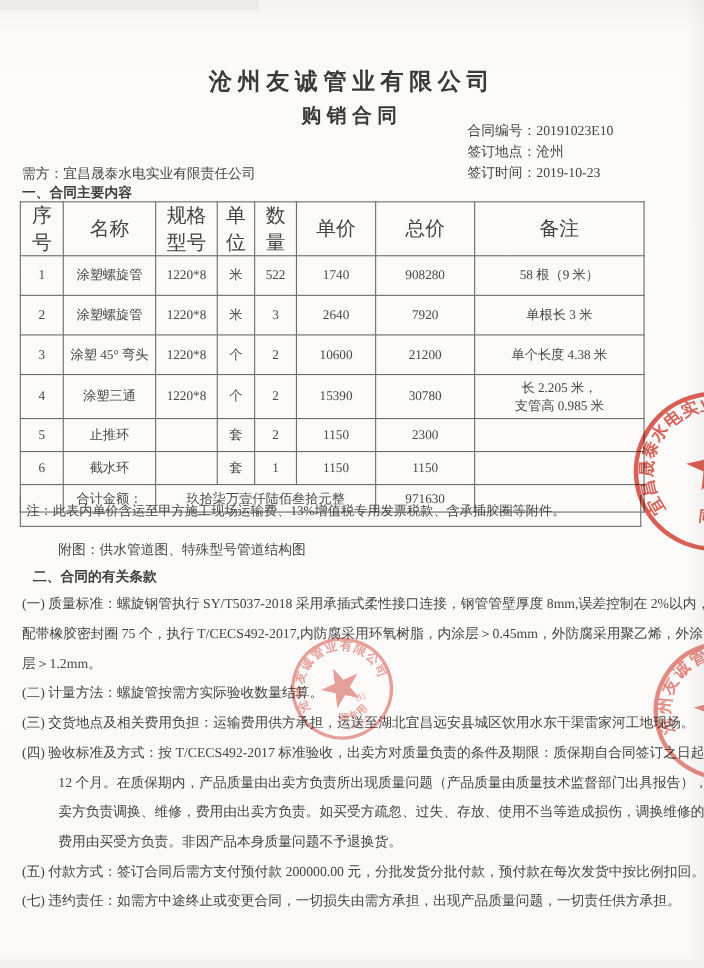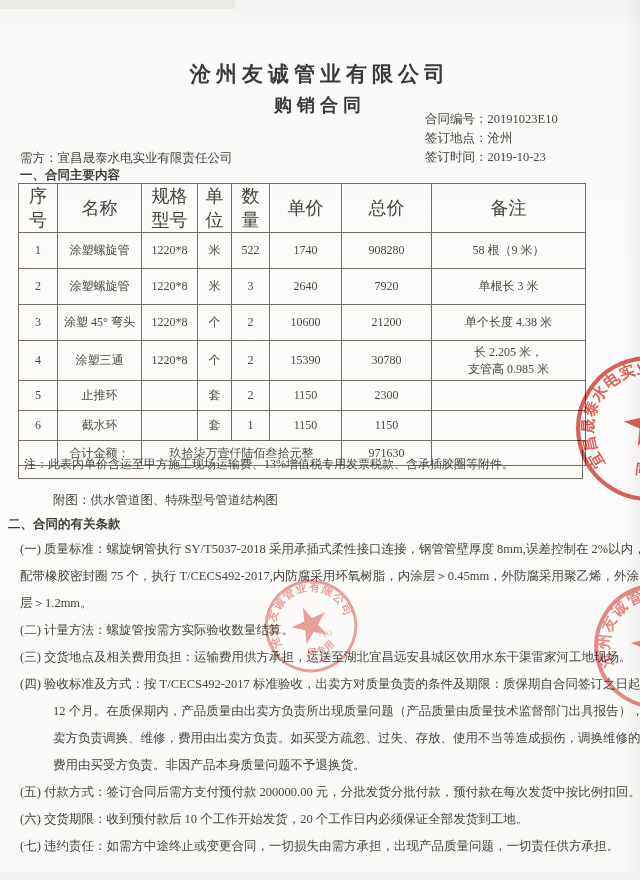--- a/index.html
+++ b/index.html
@@ -43,21 +43,21 @@
   }
   table.items th{font-size:18px;color:#45433e;}
   td.remark{white-space:pre-line;line-height:1.35;}
   .note-box{
     position:absolute;left:18px;top:450px;width:565px;height:29px;
     border:1px solid #6e6b66;border-top:none;
     font-size:12px;line-height:29px;white-space:nowrap;
     padding-left:5px;box-sizing:border-box;color:#46443f;
   }
   .attach-line{left:20px;top:492px;padding-left:33px;}
-  .sec2{left:8px;top:516px;font-weight:bold;color:#403e3a;}
+  .sec2{left:30px;top:516px;font-weight:bold;color:#403e3a;}
   .clauses{
     position:absolute;left:20px;top:536px;width:600px;
     font-size:12.5px;line-height:27px;color:#46443f;
   }
   .cl{white-space:nowrap;}
   .cl.ind{padding-left:33px;}
   .stamp{position:absolute;mix-blend-mode:multiply;pointer-events:none;}
   .stamp svg{display:block;}
   .stamp-buyer{left:556px;top:336px;width:185px;height:185px;opacity:.85;transform:rotate(-12deg);}
   .stamp-sup-mid{left:252px;top:567px;width:118px;height:118px;opacity:.5;transform:rotate(-24deg);}
@@ -183,21 +183,20 @@
     <div class="cl">(一) 质量标准：螺旋钢管执行 SY/T5037-2018 采用承插式柔性接口连接，钢管管壁厚度 8mm,误差控制在 2%以内，</div>
     <div class="cl">配带橡胶密封圈 75 个，执行 T/CECS492-2017,内防腐采用环氧树脂，内涂层＞0.45mm，外防腐采用聚乙烯，外涂</div>
     <div class="cl">层＞1.2mm。</div>
     <div class="cl">(二) 计量方法：螺旋管按需方实际验收数量结算。</div>
     <div class="cl">(三) 交货地点及相关费用负担：运输费用供方承担，运送至湖北宜昌远安县城区饮用水东干渠雷家河工地现场。</div>
     <div class="cl">(四) 验收标准及方式：按 T/CECS492-2017 标准验收，出卖方对质量负责的条件及期限：质保期自合同签订之日起</div>
     <div class="cl ind">12 个月。在质保期内，产品质量由出卖方负责所出现质量问题（产品质量由质量技术监督部门出具报告），出</div>
     <div class="cl ind">卖方负责调换、维修，费用由出卖方负责。如买受方疏忽、过失、存放、使用不当等造成损伤，调换维修的一</div>
     <div class="cl ind">费用由买受方负责。非因产品本身质量问题不予退换货。</div>
     <div class="cl">(五) 付款方式：签订合同后需方支付预付款 200000.00 元，分批发货分批付款，预付款在每次发货中按比例扣回。</div>
-    <div class="cl">(六) 交货期限：收到预付款后 10 个工作开始发货，20 个工作日内必须保证全部发货到工地。</div>
     <div class="cl">(七) 违约责任：如需方中途终止或变更合同，一切损失由需方承担，出现产品质量问题，一切责任供方承担。</div>
   </div>
 
   <div class="stamp stamp-buyer">
     <svg viewBox="0 0 200 200" width="185" height="185">
       <defs>
         <path id="bTop" d="M 54 138.6 A 60 60 0 1 1 146 138.6" fill="none"></path>
         <path id="bBot" d="M 71.3 141 A 50 50 0 0 0 128.7 141" fill="none"></path>
       </defs>
       <circle class="ring" cx="100" cy="100" r="76" fill="none" stroke-width="4.5"></circle>

